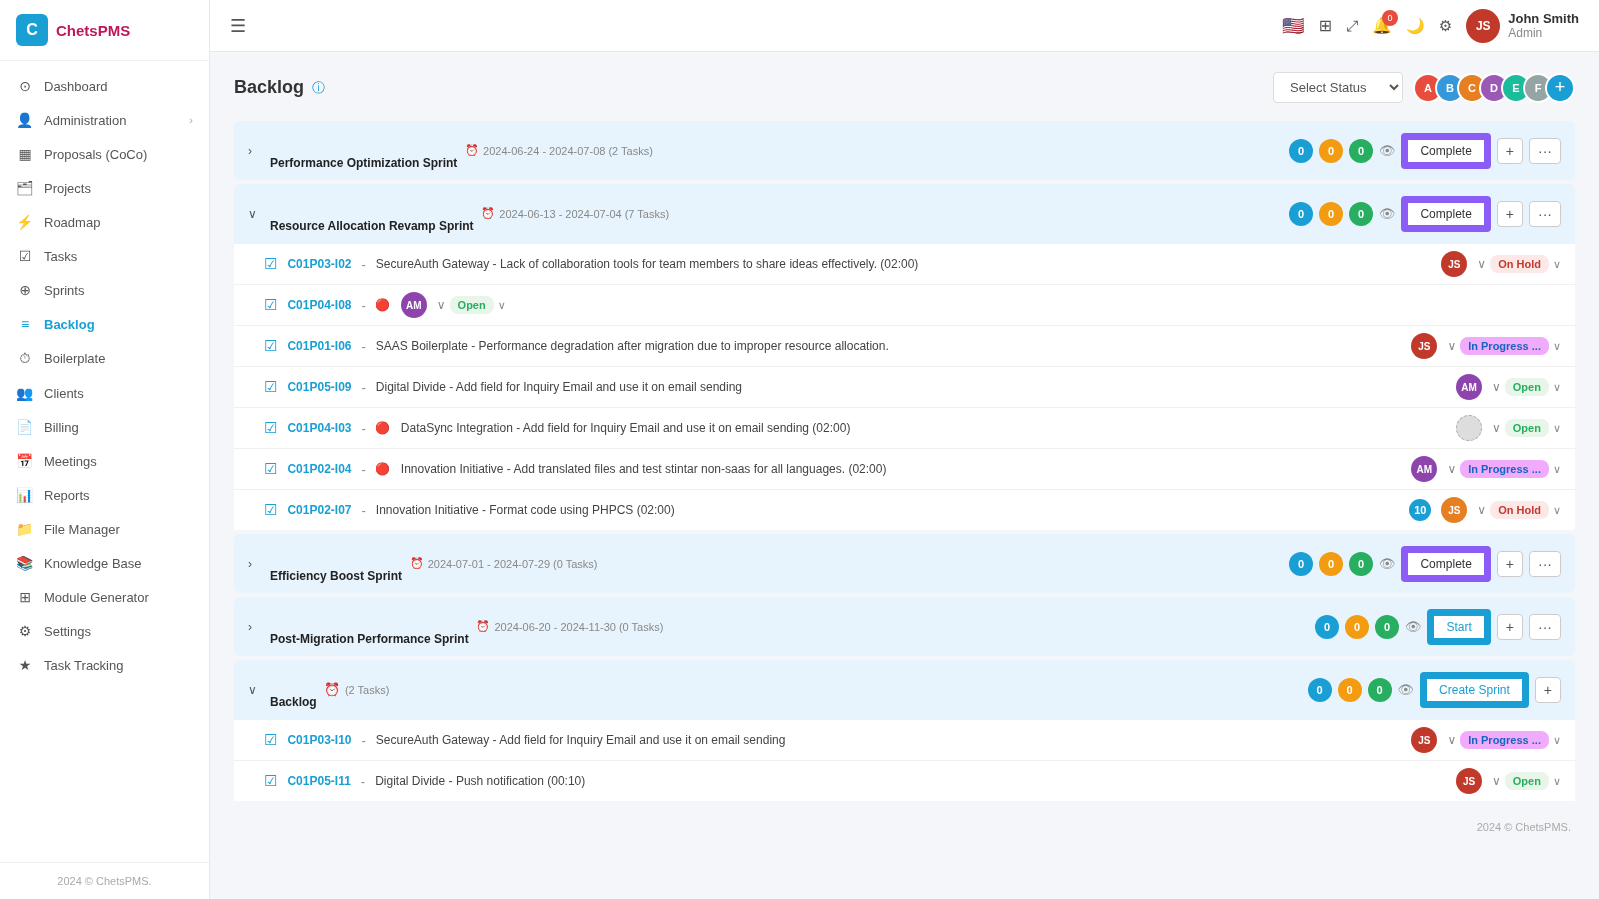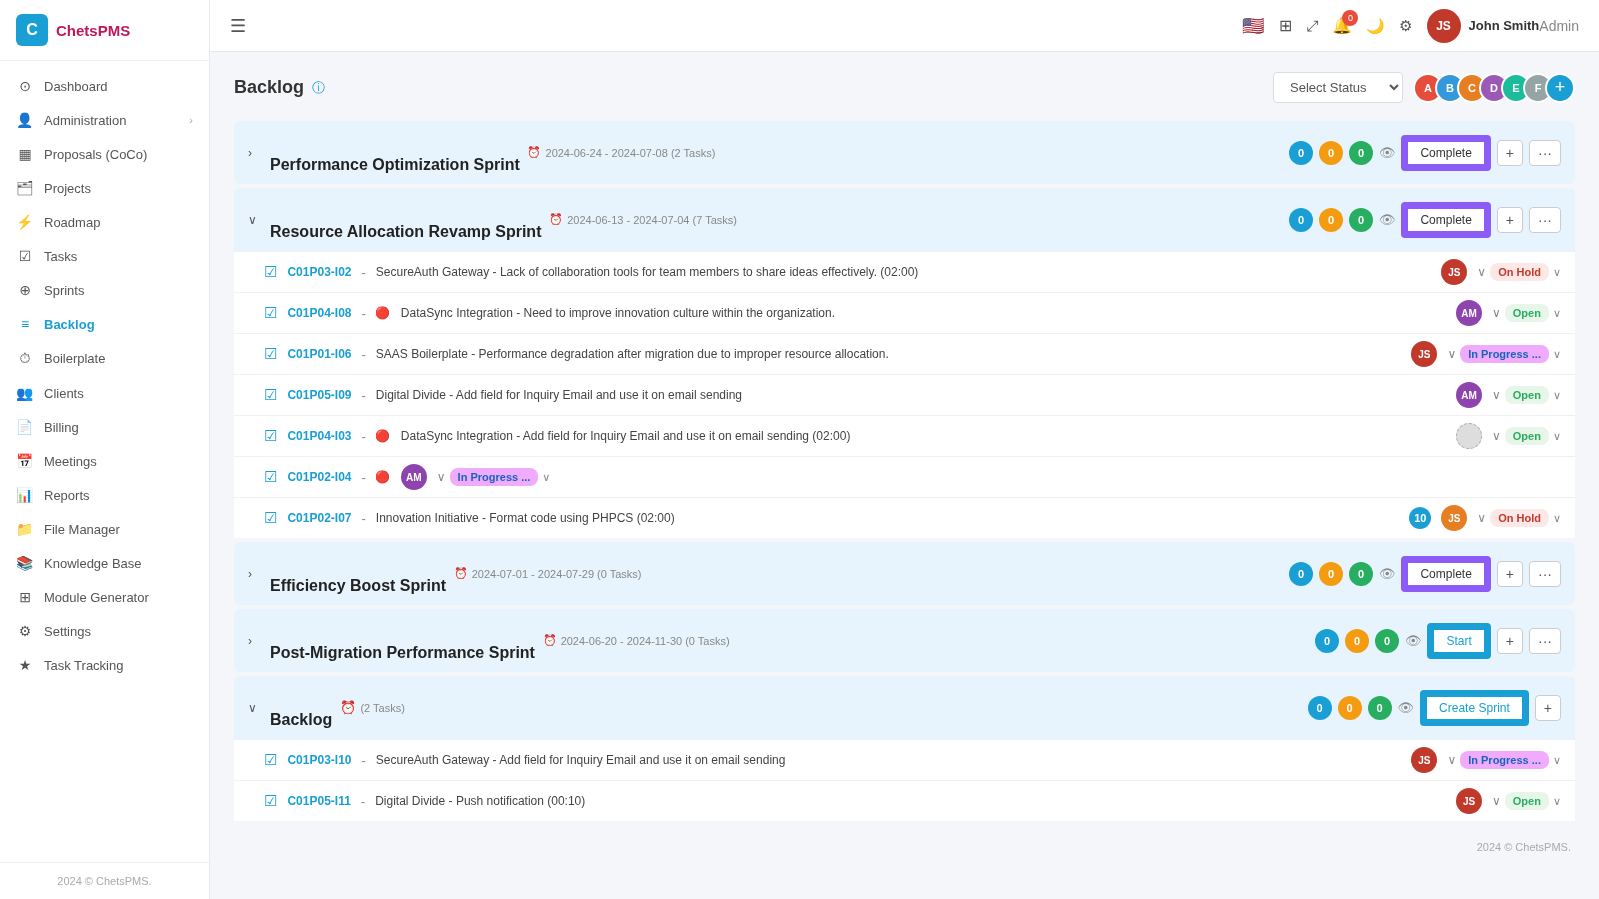--- a/index.html
+++ b/index.html
@@ -63,23 +63,23 @@
     .header-actions { display: flex; align-items: center; gap: 14px; }
     .header-icon { font-size: 16px; color: #555; cursor: pointer; position: relative; }
     .notif-badge {
       position: absolute; top: -6px; right: -6px;
       background: #e74c3c; color: #fff;
       border-radius: 50%; width: 16px; height: 16px;
       font-size: 9px; display: flex; align-items: center; justify-content: center;
     }
     .header-avatar-section { display: flex; align-items: center; gap: 8px; cursor: pointer; }
     .header-avatar { width: 34px; height: 34px; border-radius: 50%; background: #c0392b; color: #fff; display: flex; align-items: center; justify-content: center; font-size: 12px; font-weight: 600; }
-    .header-user-info { display: flex; }
+    .header-user-info { display: flex; flex-direction: column; }
     .header-username { font-size: 13px; font-weight: 600; color: #333; }
-    .header-role { font-size: 14px; color: #888; text-align: center; }
+    .header-role { font-size: 12px; color: #888; }
 
     
     #content { flex: 1; overflow-y: auto; padding: 20px 24px; }
 
     
     .page-header { display: flex; align-items: center; justify-content: space-between; margin-bottom: 18px; }
     .page-title-row { display: flex; align-items: center; gap: 8px; }
     .page-title { font-size: 18px; font-weight: 700; color: #333; }
     .info-icon { color: #1a9fd4; font-size: 13px; cursor: pointer; }
     .page-actions { display: flex; align-items: center; gap: 10px; }
@@ -107,21 +107,21 @@
     }
 
     
     .sprint-section { background: #e8f4fd; border-radius: 6px; margin-bottom: 4px; }
     .sprint-header {
       display: flex; align-items: center; gap: 8px;
       padding: 10px 14px;
       cursor: pointer;
     }
     .sprint-chevron { color: #555; font-size: 12px; width: 14px; }
-    .sprint-name { font-size: 16px; font-weight: 700; color: #222; margin-top: 25px; }
+    .sprint-name { font-size: 12px; font-weight: 700; color: #222; margin-top: 25px; }
     .sprint-meta { font-size: 11px; color: #888; display: flex; align-items: center; gap: 4px; }
     .sprint-meta-icon { color: #e74c3c; font-size: 11px; }
     .sprint-spacer { flex: 1; }
     .sprint-badges { display: flex; align-items: center; gap: 6px; }
     .badge-circle {
       width: 24px; height: 24px; border-radius: 50%;
       display: flex; align-items: center; justify-content: center;
       font-size: 11px; font-weight: 700; color: #fff;
     }
     .badge-blue { background: #1a9fd4; }
@@ -394,21 +394,20 @@
           <button class="task-chevron-btn">∨</button>
           <span class="status-badge status-on-hold">On Hold</span>
           <button class="status-dropdown">∨</button>
         </div>
       </div>
           <div class="task-row">
         <span class="task-check">☑</span>
         <span class="task-id">C01P04-I08</span>
         <span class="task-sep">-</span>
         <span class="task-priority">🔴</span>
-        <span class="task-text">DataSync Integration - Need to improve innovation culture within the organization.</span>
 
         <div class="task-assignee" style="background:#8e44ad">AM</div>
         <div class="task-actions">
           <button class="task-chevron-btn">∨</button>
           <span class="status-badge status-open">Open</span>
           <button class="status-dropdown">∨</button>
         </div>
       </div>
           <div class="task-row">
         <span class="task-check">☑</span>
@@ -450,20 +449,21 @@
           <button class="task-chevron-btn">∨</button>
           <span class="status-badge status-open">Open</span>
           <button class="status-dropdown">∨</button>
         </div>
       </div>
           <div class="task-row">
         <span class="task-check">☑</span>
         <span class="task-id">C01P02-I04</span>
         <span class="task-sep">-</span>
         <span class="task-priority">🔴</span>
+        <span class="task-text">Innovation Initiative - Add translated files and test stintar non-saas for all languages. (02:00)</span>
 
         <div class="task-assignee" style="background:#8e44ad">AM</div>
         <div class="task-actions">
           <button class="task-chevron-btn">∨</button>
           <span class="status-badge status-in-progress">In Progress ...</span>
           <button class="status-dropdown">∨</button>
         </div>
       </div>
           <div class="task-row">
         <span class="task-check">☑</span>

